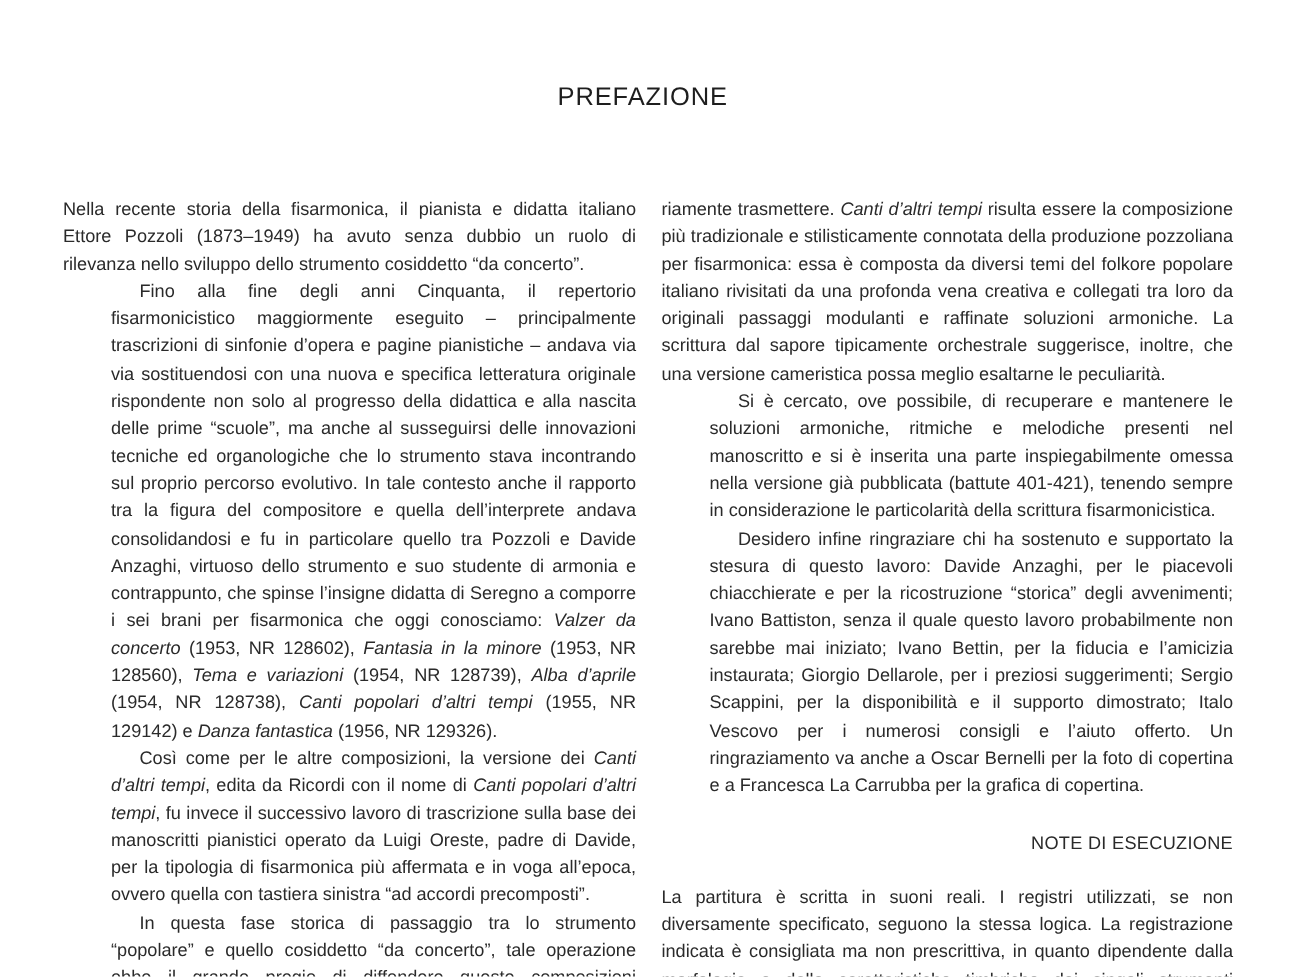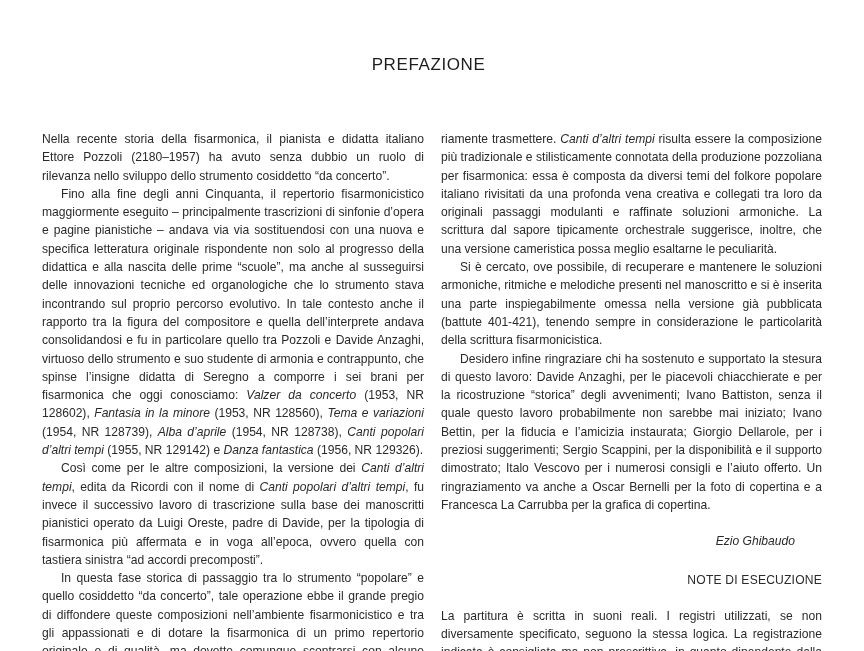--- a/index.html
+++ b/index.html
@@ -39,20 +39,21 @@
     }
     .col-right {
       left: 441px;
       width: 381px;
     }
     .column p {
       margin: 0;
     }
     .column p.indent {
       text-indent: 19px;
+      margin-left: 32px;
     }
     .column p.first {
       text-indent: 0;
     }
     em {
     }
     .signature {
       text-align: right;
       font-style: italic;
       margin-top: 18px !important;
@@ -65,28 +66,27 @@
       font-size: 12.1px;
       letter-spacing: 0.2px;
     }
   </style>
 </head>
 <body>
 
 <div class="page-title">PREFAZIONE</div>
 
 <div class="column col-left">
-  <p class="first">Nella recente storia della fisarmonica, il pianista e didatta italiano Ettore Pozzoli (2180–1957) ha avuto senza dubbio un ruolo di rilevanza nello sviluppo dello strumento cosiddetto “da concerto”.</p>
+  <p class="first">Nella recente storia della fisarmonica, il pianista e didatta italiano Ettore Pozzoli (1873–1949) ha avuto senza dubbio un ruolo di rilevanza nello sviluppo dello strumento cosiddetto “da concerto”.</p>
   <p class="indent">Fino alla fine degli anni Cinquanta, il repertorio fisarmonicistico maggiormente eseguito – principalmente trascrizioni di sinfonie d’opera e pagine pianistiche – andava via via sostituendosi con una nuova e specifica letteratura originale rispondente non solo al progresso della didattica e alla nascita delle prime “scuole”, ma anche al susseguirsi delle innovazioni tecniche ed organologiche che lo strumento stava incontrando sul proprio percorso evolutivo. In tale contesto anche il rapporto tra la figura del compositore e quella dell’interprete andava consolidandosi e fu in particolare quello tra Pozzoli e Davide Anzaghi, virtuoso dello strumento e suo studente di armonia e contrappunto, che spinse l’insigne didatta di Seregno a comporre i sei brani per fisarmonica che oggi conosciamo: <em>Valzer da concerto</em> (1953, NR 128602), <em>Fantasia in la minore</em> (1953, NR 128560), <em>Tema e variazioni</em> (1954, NR 128739), <em>Alba d’aprile</em> (1954, NR 128738), <em>Canti popolari d’altri tempi</em> (1955, NR 129142) e <em>Danza fantastica</em> (1956, NR 129326).</p>
   <p class="indent">Così come per le altre composizioni, la versione dei <em>Canti d’altri tempi</em>, edita da Ricordi con il nome di <em>Canti popolari d’altri tempi</em>, fu invece il successivo lavoro di trascrizione sulla base dei manoscritti pianistici operato da Luigi Oreste, padre di Davide, per la tipologia di fisarmonica più affermata e in voga all’epoca, ovvero quella con tastiera sinistra “ad accordi precomposti”.</p>
   <p class="indent">In questa fase storica di passaggio tra lo strumento “popolare” e quello cosiddetto “da concerto”, tale operazione ebbe il grande pregio di diffondere queste composizioni nell’ambiente fisarmonicistico e tra gli appassionati e di dotare la fisarmonica di un primo repertorio originale e di qualità, ma dovette comunque scontrarsi con alcune limitazioni tecnico-pratiche dettate dalle caratteristiche dello strumento per il quale venne elaborata (estensione e altezze dei suoni ).</p>
 
 </div>
 
 <div class="column col-right">
   <p class="first">riamente trasmettere. <em>Canti d’altri tempi</em> risulta essere la composizione più tradizionale e stilisticamente connotata della produzione pozzoliana per fisarmonica: essa è composta da diversi temi del folkore popolare italiano rivisitati da una profonda vena creativa e collegati tra loro da originali passaggi modulanti e raffinate soluzioni armoniche. La scrittura dal sapore tipicamente orchestrale suggerisce, inoltre, che una versione cameristica possa meglio esaltarne le peculiarità.</p>
   <p class="indent">Si è cercato, ove possibile, di recuperare e mantenere le soluzioni armoniche, ritmiche e melodiche presenti nel manoscritto e si è inserita una parte inspiegabilmente omessa nella versione già pubblicata (battute 401-421), tenendo sempre in considerazione le particolarità della scrittura fisarmonicistica.</p>
   <p class="indent">Desidero infine ringraziare chi ha sostenuto e supportato la stesura di questo lavoro: Davide Anzaghi, per le piacevoli chiacchierate e per la ricostruzione “storica” degli avvenimenti; Ivano Battiston, senza il quale questo lavoro probabilmente non sarebbe mai iniziato; Ivano Bettin, per la fiducia e l’amicizia instaurata; Giorgio Dellarole, per i preziosi suggerimenti; Sergio Scappini, per la disponibilità e il supporto dimostrato; Italo Vescovo per i numerosi consigli e l’aiuto offerto. Un ringraziamento va anche a Oscar Bernelli per la foto di copertina e a Francesca La Carrubba per la grafica di copertina.</p>
-  <p class="signature">Ezio Ghibaudo</p>
   <p class="section-heading">NOTE DI ESECUZIONE</p>
   <p class="first">La partitura è scritta in suoni reali. I registri utilizzati, se non diversamente specificato, seguono la stessa logica. La registrazione indicata è consigliata ma non prescrittiva, in quanto dipendente dalla morfologia e dalle caratteristiche timbriche dei singoli strumenti utilizzati.</p>
 
 </div>
 
 </body></html>

